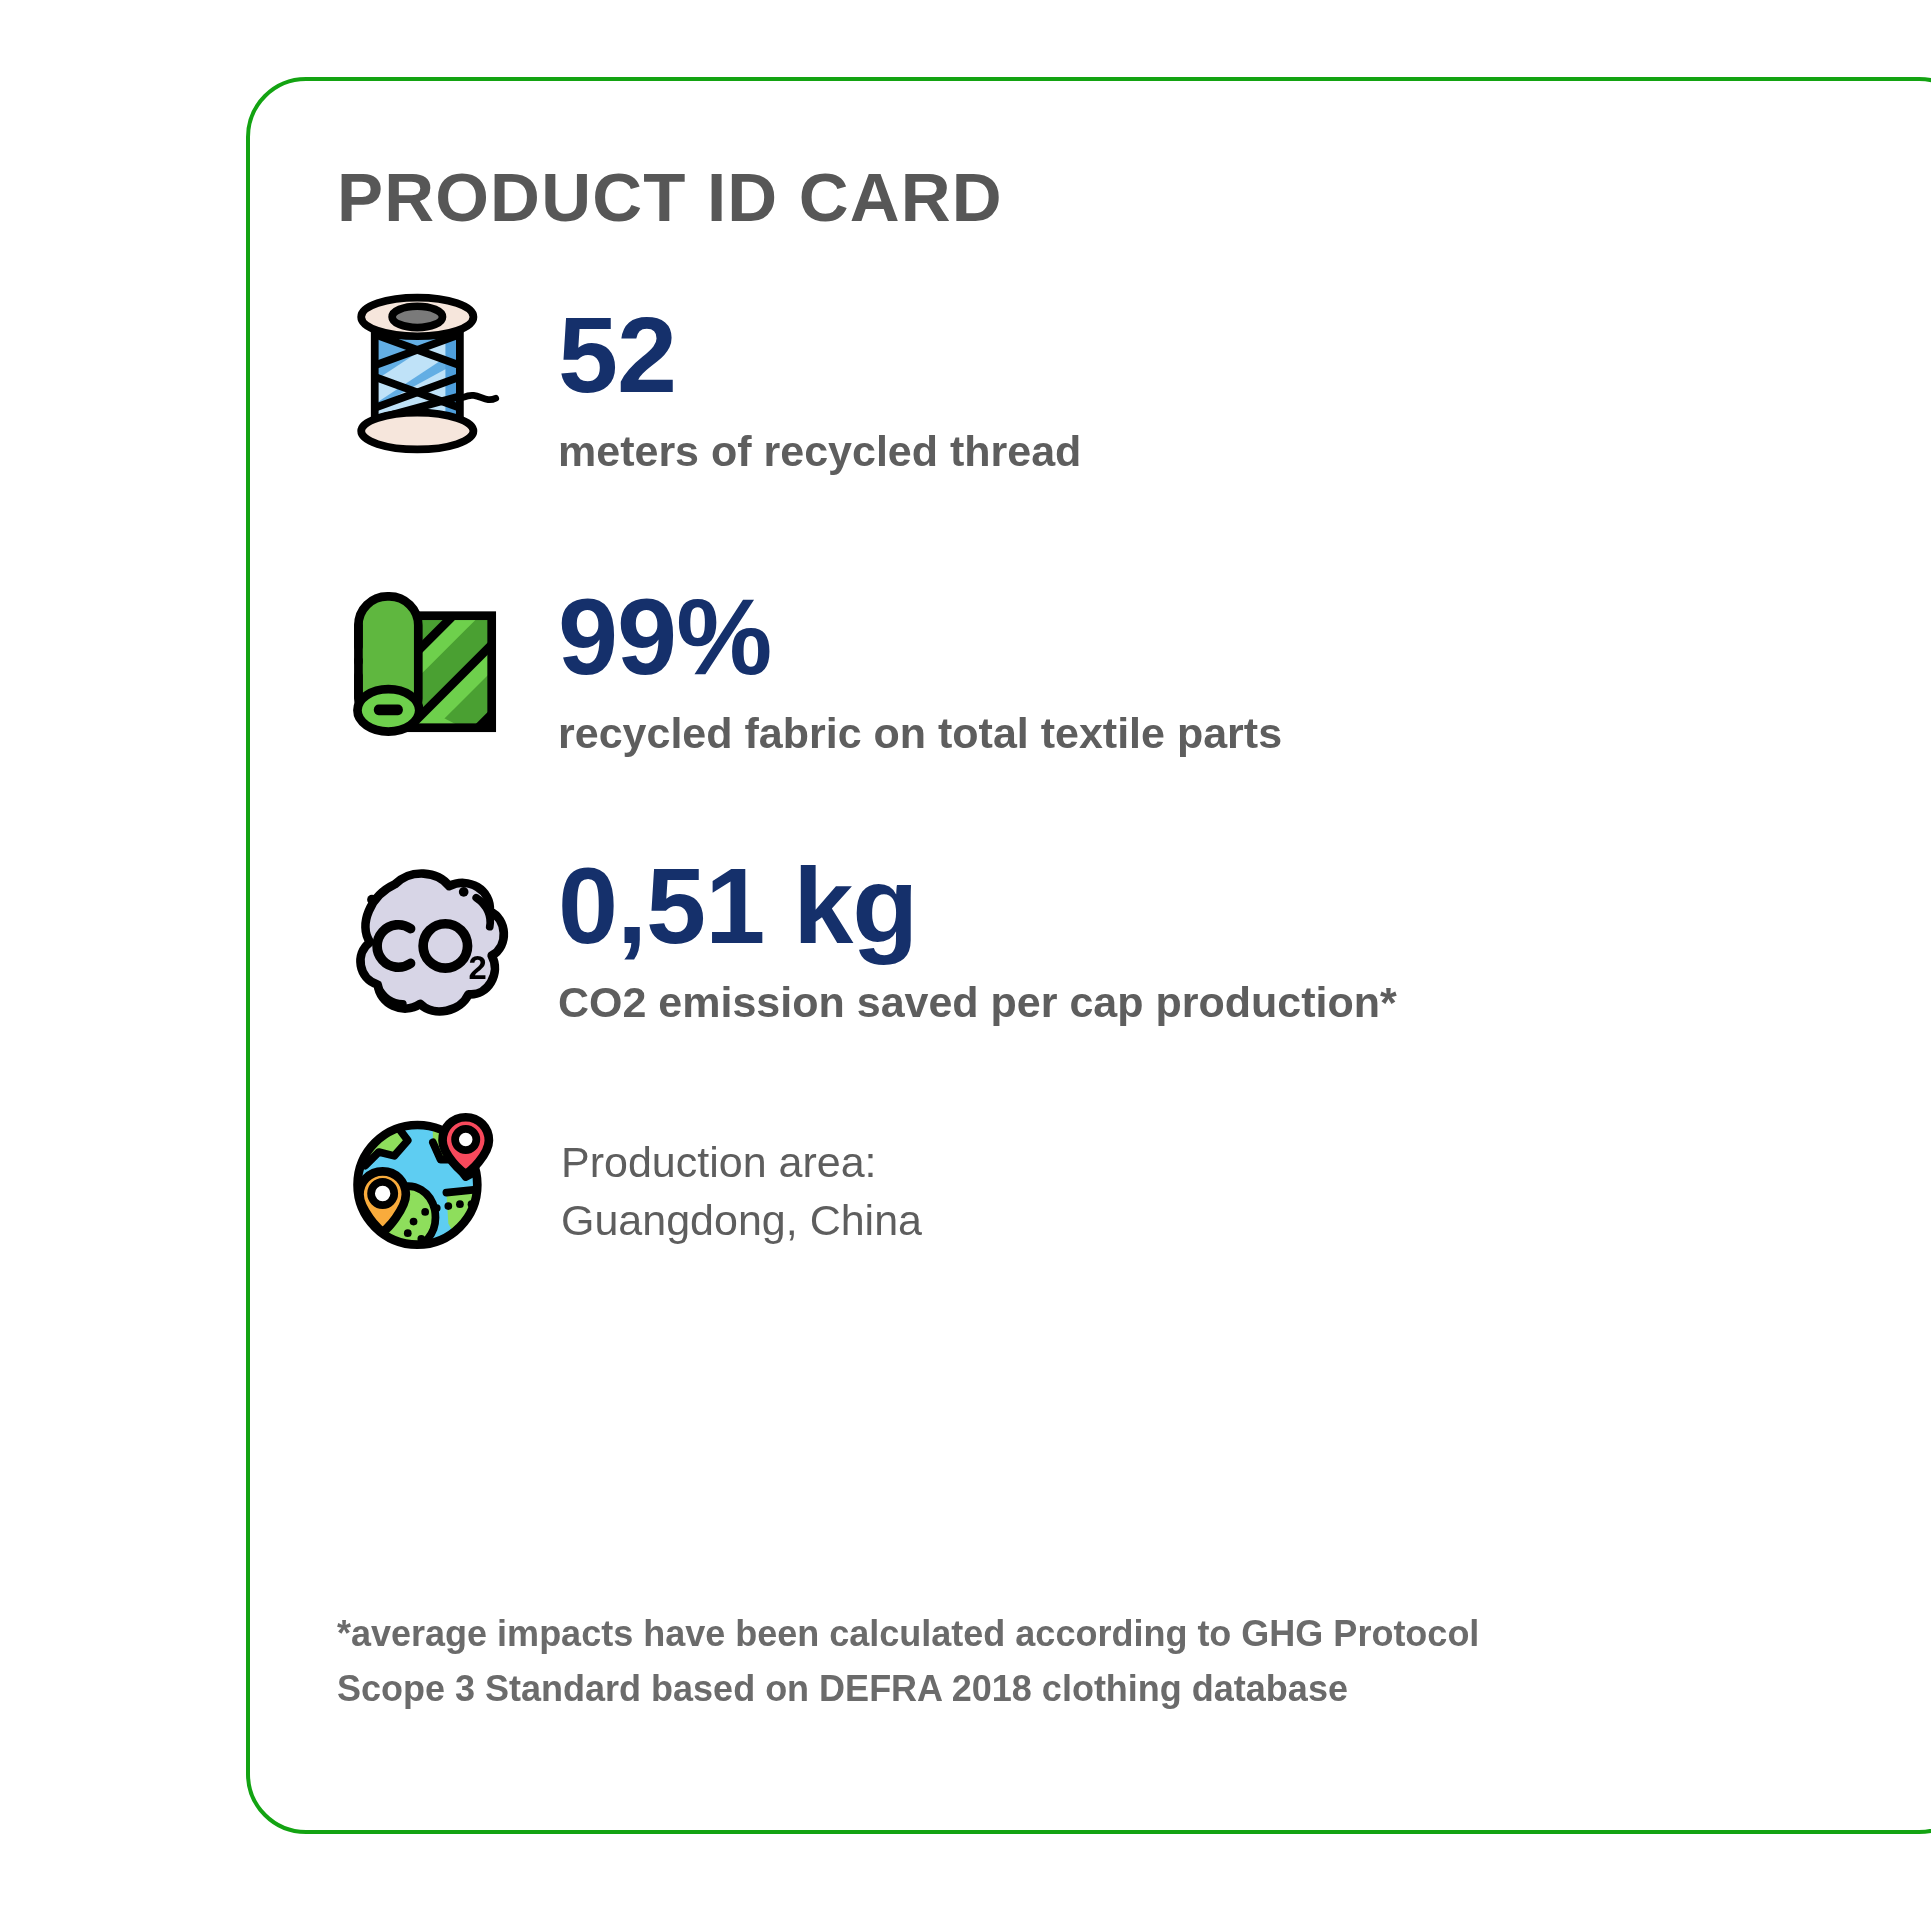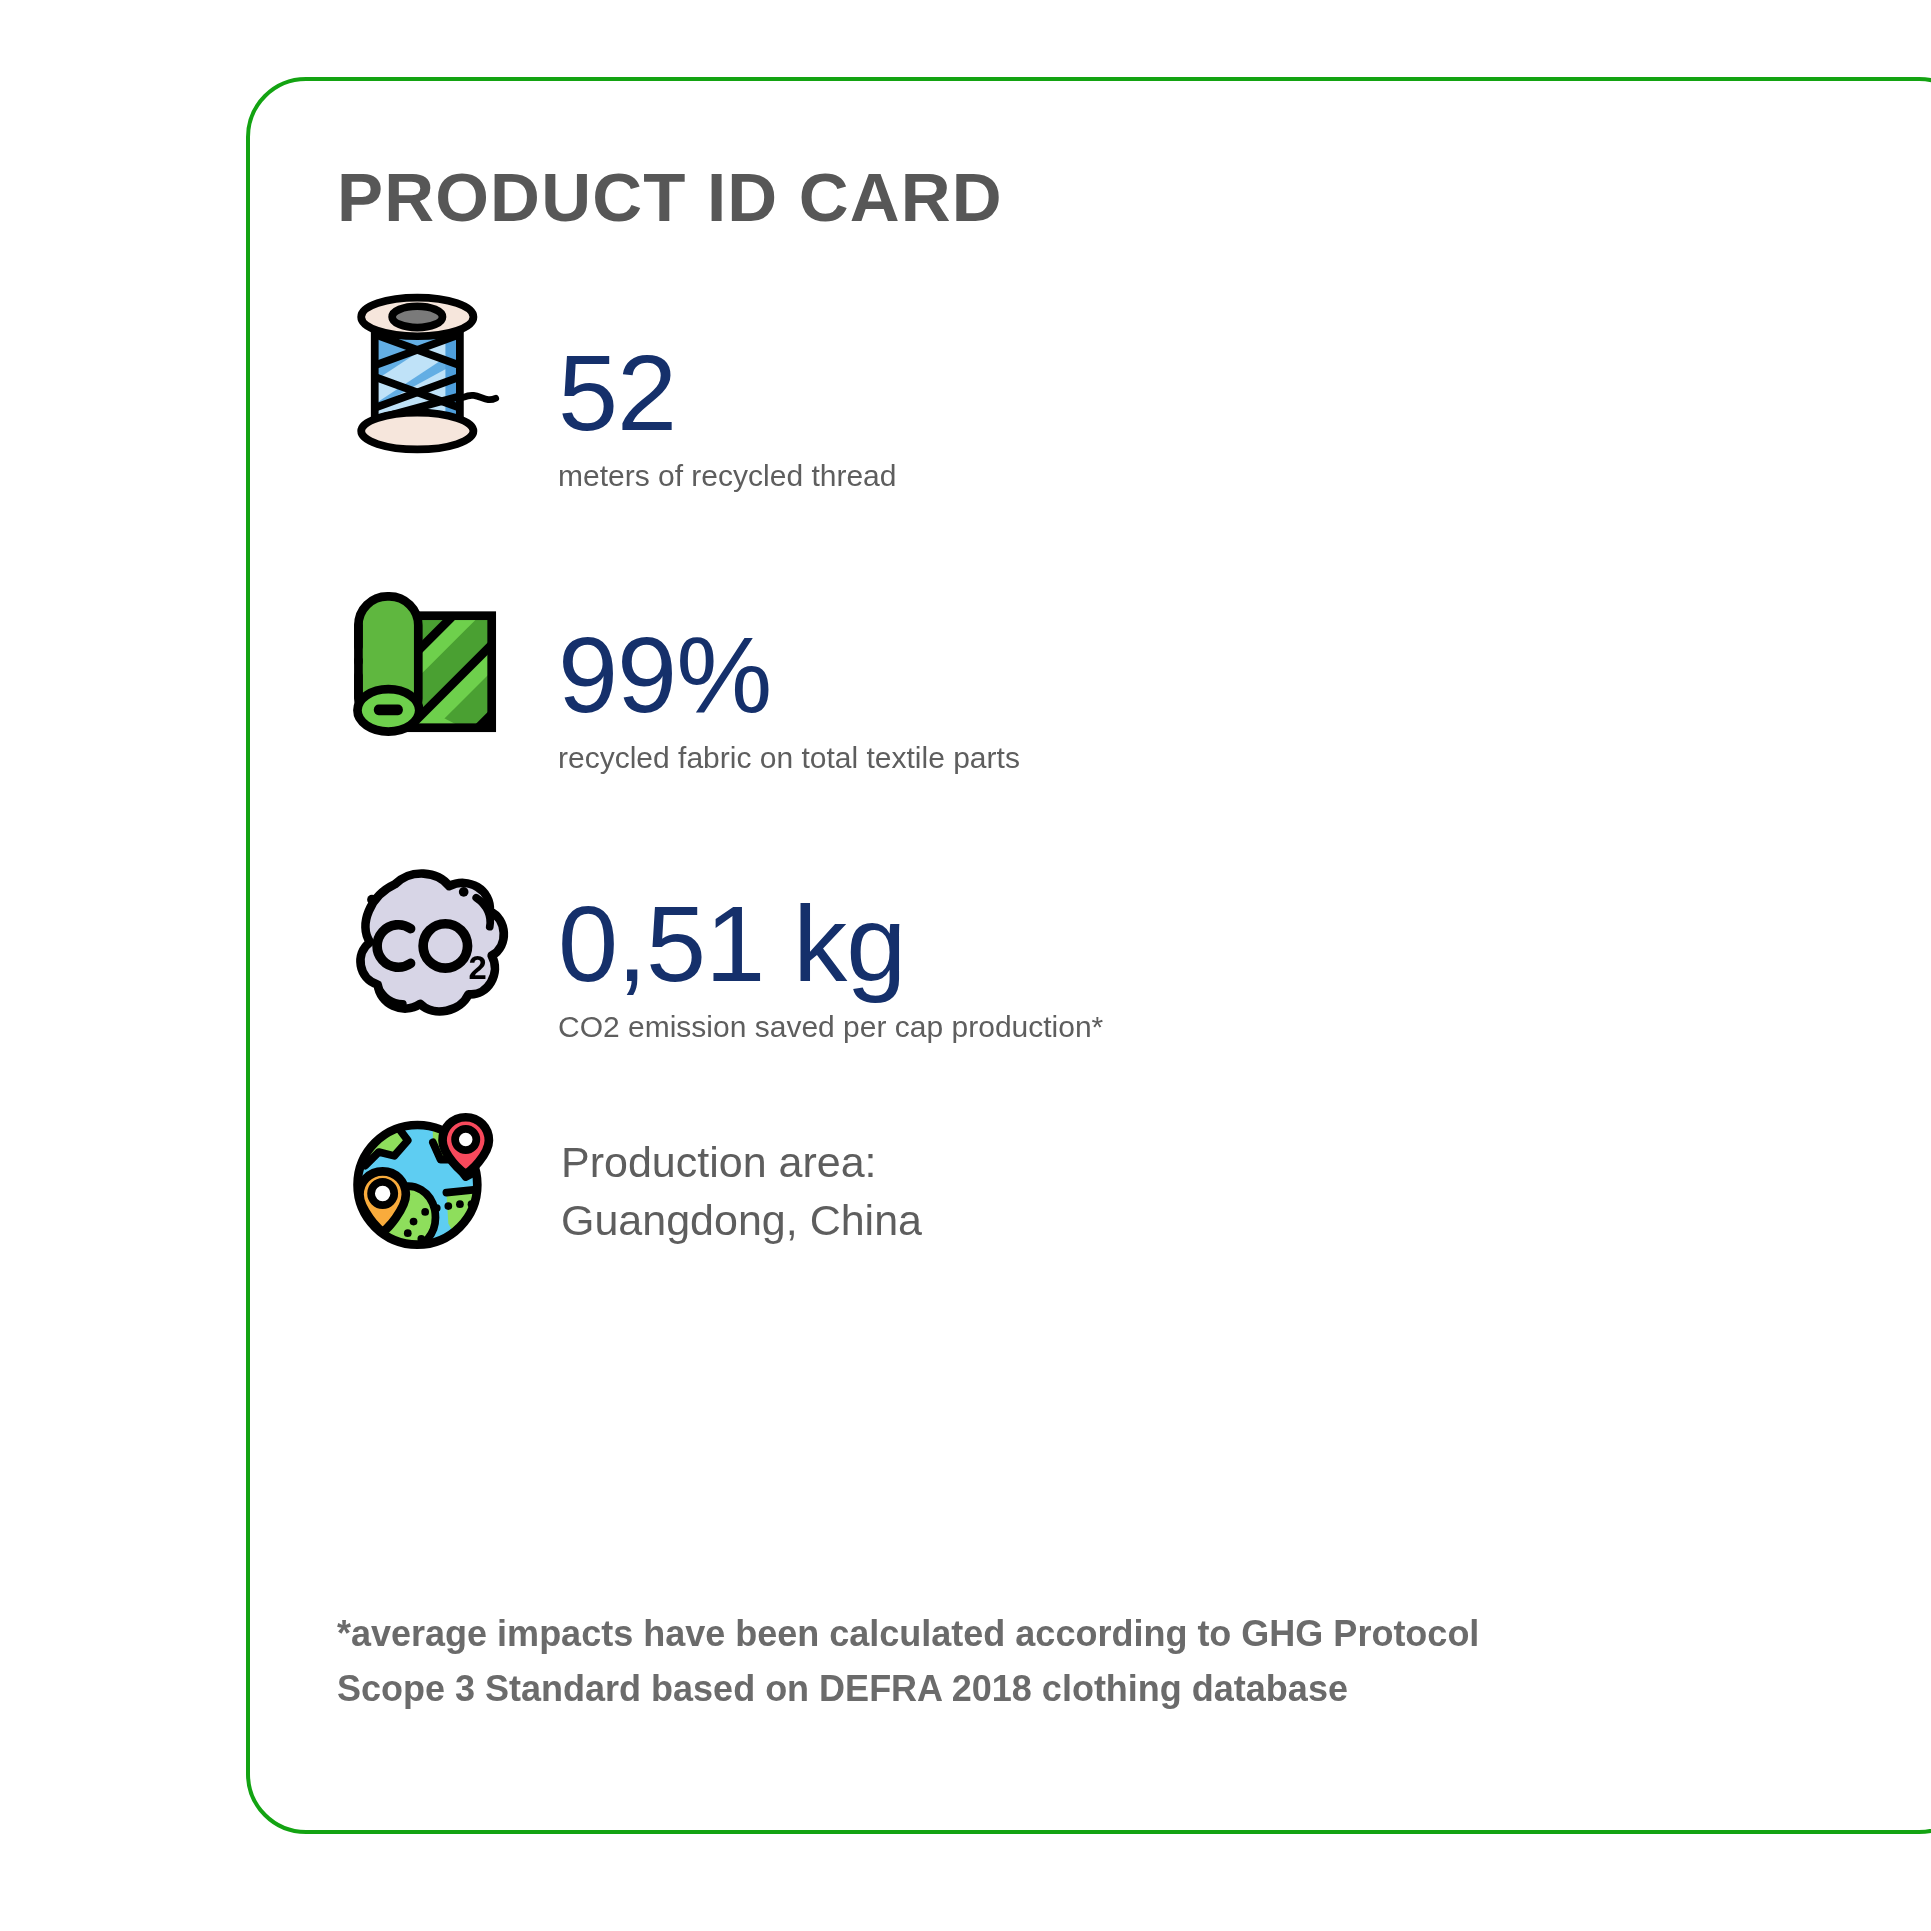--- a/index.html
+++ b/index.html
@@ -48,34 +48,33 @@
     align-items:center;
     justify-content:center;
   }
   .row-text {
     display:flex;
     flex-direction:column;
     justify-content:flex-start;
   }
   .big-value {
     font-size:108px;
-    font-weight:normal;
+    font-weight:bold;
     color:#15306b;
     line-height:1.0;
     letter-spacing:-1px;
     white-space:nowrap;
-    margin-top:38px;
   }
   .row-label {
-    font-size:30px;
+    font-size:43px;
     color:#5e5e5e;
     line-height:1.18;
-    margin-top:11px;
+    margin-top:17px;
     white-space:nowrap;
-    font-weight:400;
+    font-weight:700;
   }
   .plain-label {
     font-size:43px;
     color:#5e5e5e;
     line-height:1.35;
     font-weight:400;
   }
 
   
   #row-thread   { left:87px;  top:203px;  }

